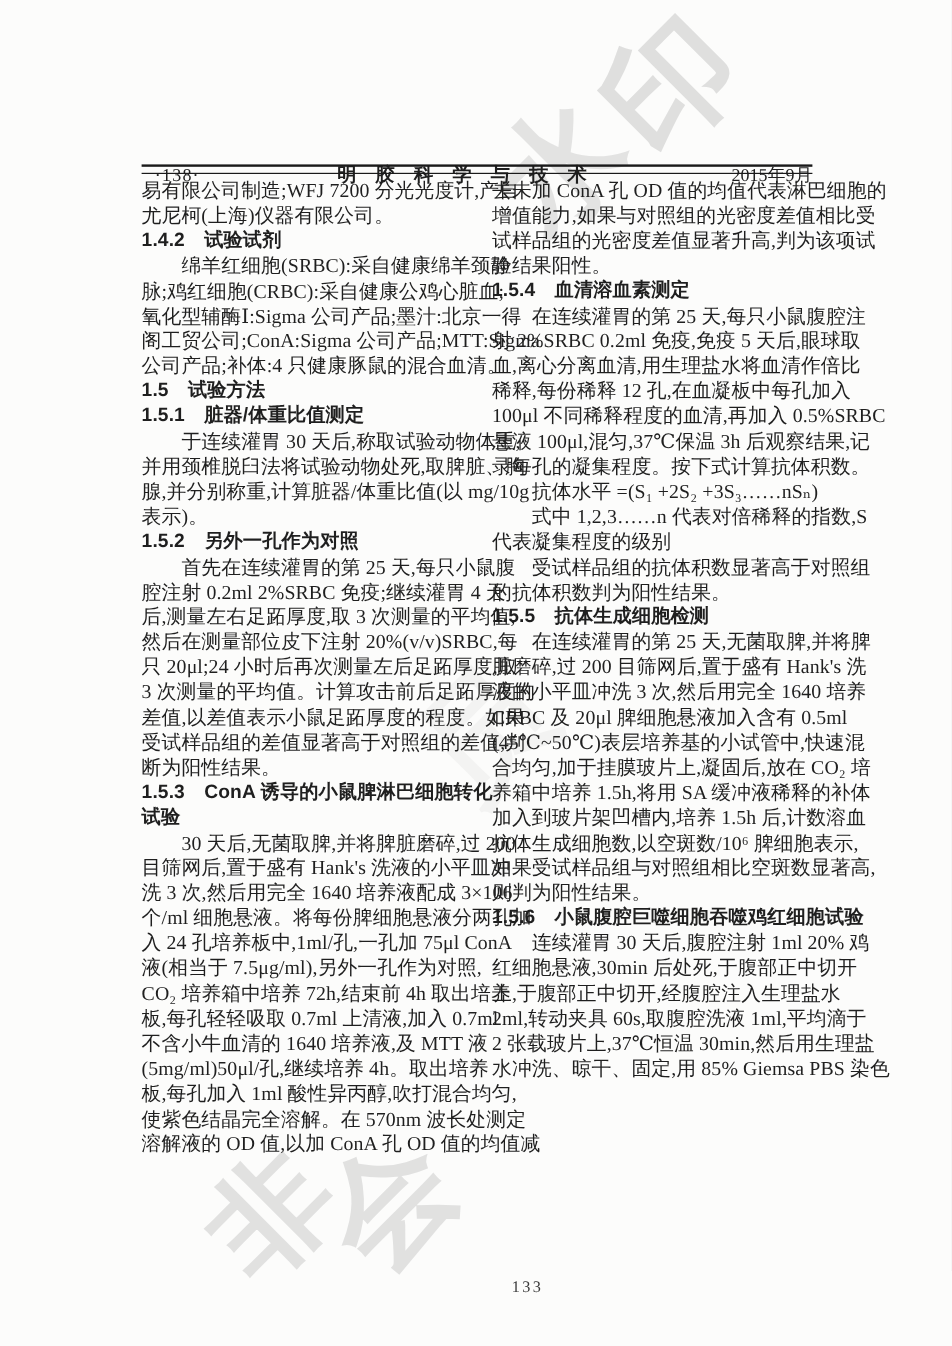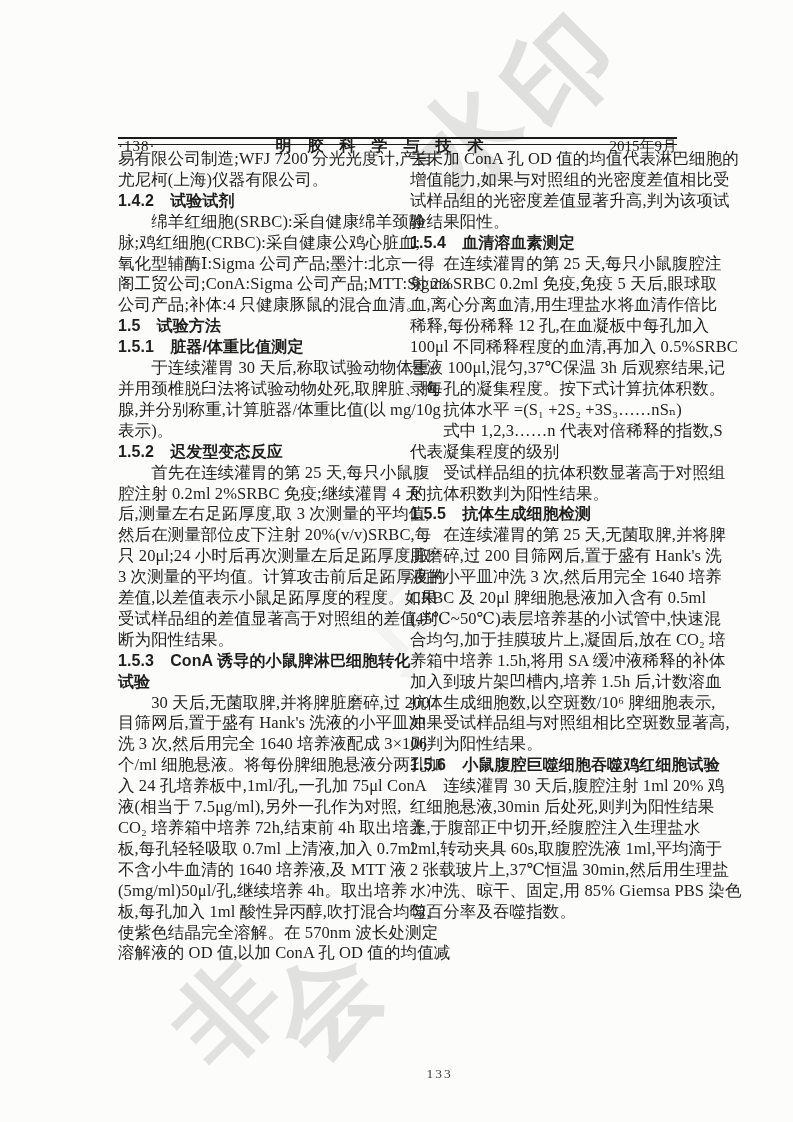--- a/index.html
+++ b/index.html
@@ -28,21 +28,21 @@
     transform:rotate(-45deg);
     line-height:1;
     user-select:none;
   }
   
   .header{
     position:absolute;left:118px;top:112px;width:559px;height:22px;
     display:flex;align-items:baseline;justify-content:space-between;
     z-index:2;
   }
-  .hdr-pageno{font-size:15px;letter-spacing:1px;}
+  .hdr-pageno{font-size:15px;letter-spacing:1px;margin-left:11px;}
   .hdr-journal{font-size:16px;letter-spacing:6px;font-weight:600;white-space:nowrap;margin-top:24px;}
   .hdr-date{font-size:15px;}
   .header-rule{
     position:absolute;left:118px;top:137px;width:559px;height:5px;z-index:2;
     border-top:2px solid #1a1a1a;
     border-bottom:1px solid #1a1a1a;
   }
   
   .columns{
     position:absolute;left:118px;top:149px;width:559px;height:830px;
@@ -98,21 +98,21 @@
         <div class="line">脉;鸡红细胞(CRBC):采自健康公鸡心脏血;</div>
         <div class="line">氧化型辅酶Ⅰ:Sigma 公司产品;墨汁:北京一得</div>
         <div class="line">阁工贸公司;ConA:Sigma 公司产品;MTT:Sigma</div>
         <div class="line">公司产品;补体:4 只健康豚鼠的混合血清。</div>
         <div class="line bold">1.5　试验方法</div>
         <div class="line bold">1.5.1　脏器/体重比值测定</div>
         <div class="line">　　于连续灌胃 30 天后,称取试验动物体重,</div>
         <div class="line">并用颈椎脱臼法将试验动物处死,取脾脏、胸</div>
         <div class="line">腺,并分别称重,计算脏器/体重比值(以 mg/10g</div>
         <div class="line">表示)。</div>
-        <div class="line bold">1.5.2　迟发型变态反应</div>
+        <div class="line bold">1.5.2　另外一孔作为对照</div>
         <div class="line">　　首先在连续灌胃的第 25 天,每只小鼠腹</div>
         <div class="line">腔注射 0.2ml 2%SRBC 免疫;继续灌胃 4 天</div>
         <div class="line">后,测量左右足跖厚度,取 3 次测量的平均值,</div>
         <div class="line">然后在测量部位皮下注射 20%(v/v)SRBC,每</div>
         <div class="line">只 20μl;24 小时后再次测量左后足跖厚度,取</div>
         <div class="line">3 次测量的平均值。计算攻击前后足跖厚度的</div>
         <div class="line">差值,以差值表示小鼠足跖厚度的程度。如果</div>
         <div class="line">受试样品组的差值显著高于对照组的差值,判</div>
         <div class="line">断为阳性结果。</div>
         <div class="line bold">1.5.3　ConA 诱导的小鼠脾淋巴细胞转化</div>
@@ -156,26 +156,25 @@
         <div class="line">CRBC 及 20μl 脾细胞悬液加入含有 0.5ml</div>
         <div class="line">(45℃~50℃)表层培养基的小试管中,快速混</div>
         <div class="line">合均匀,加于挂膜玻片上,凝固后,放在 CO₂ 培</div>
         <div class="line">养箱中培养 1.5h,将用 SA 缓冲液稀释的补体</div>
         <div class="line">加入到玻片架凹槽内,培养 1.5h 后,计数溶血</div>
         <div class="line">抗体生成细胞数,以空斑数/10⁶ 脾细胞表示,</div>
         <div class="line">如果受试样品组与对照组相比空斑数显著高,</div>
         <div class="line">则判为阳性结果。</div>
         <div class="line bold">1.5.6　小鼠腹腔巨噬细胞吞噬鸡红细胞试验</div>
         <div class="line">　　连续灌胃 30 天后,腹腔注射 1ml 20% 鸡</div>
-        <div class="line">红细胞悬液,30min 后处死,则判为阳性结果</div>
+        <div class="line">红细胞悬液,30min 后处死,于腹部正中切开</div>
         <div class="line">上,于腹部正中切开,经腹腔注入生理盐水</div>
         <div class="line">2ml,转动夹具 60s,取腹腔洗液 1ml,平均滴于</div>
         <div class="line">2 张载玻片上,37℃恒温 30min,然后用生理盐</div>
         <div class="line">水冲洗、晾干、固定,用 85% Giemsa PBS 染色</div>
-        <div class="line">噬百分率及吞噬指数。</div>
       </div>
   </div>
 
   <div class="footer">
     <span>133</span>
   </div>
 
 </div>
 
 </body></html>

